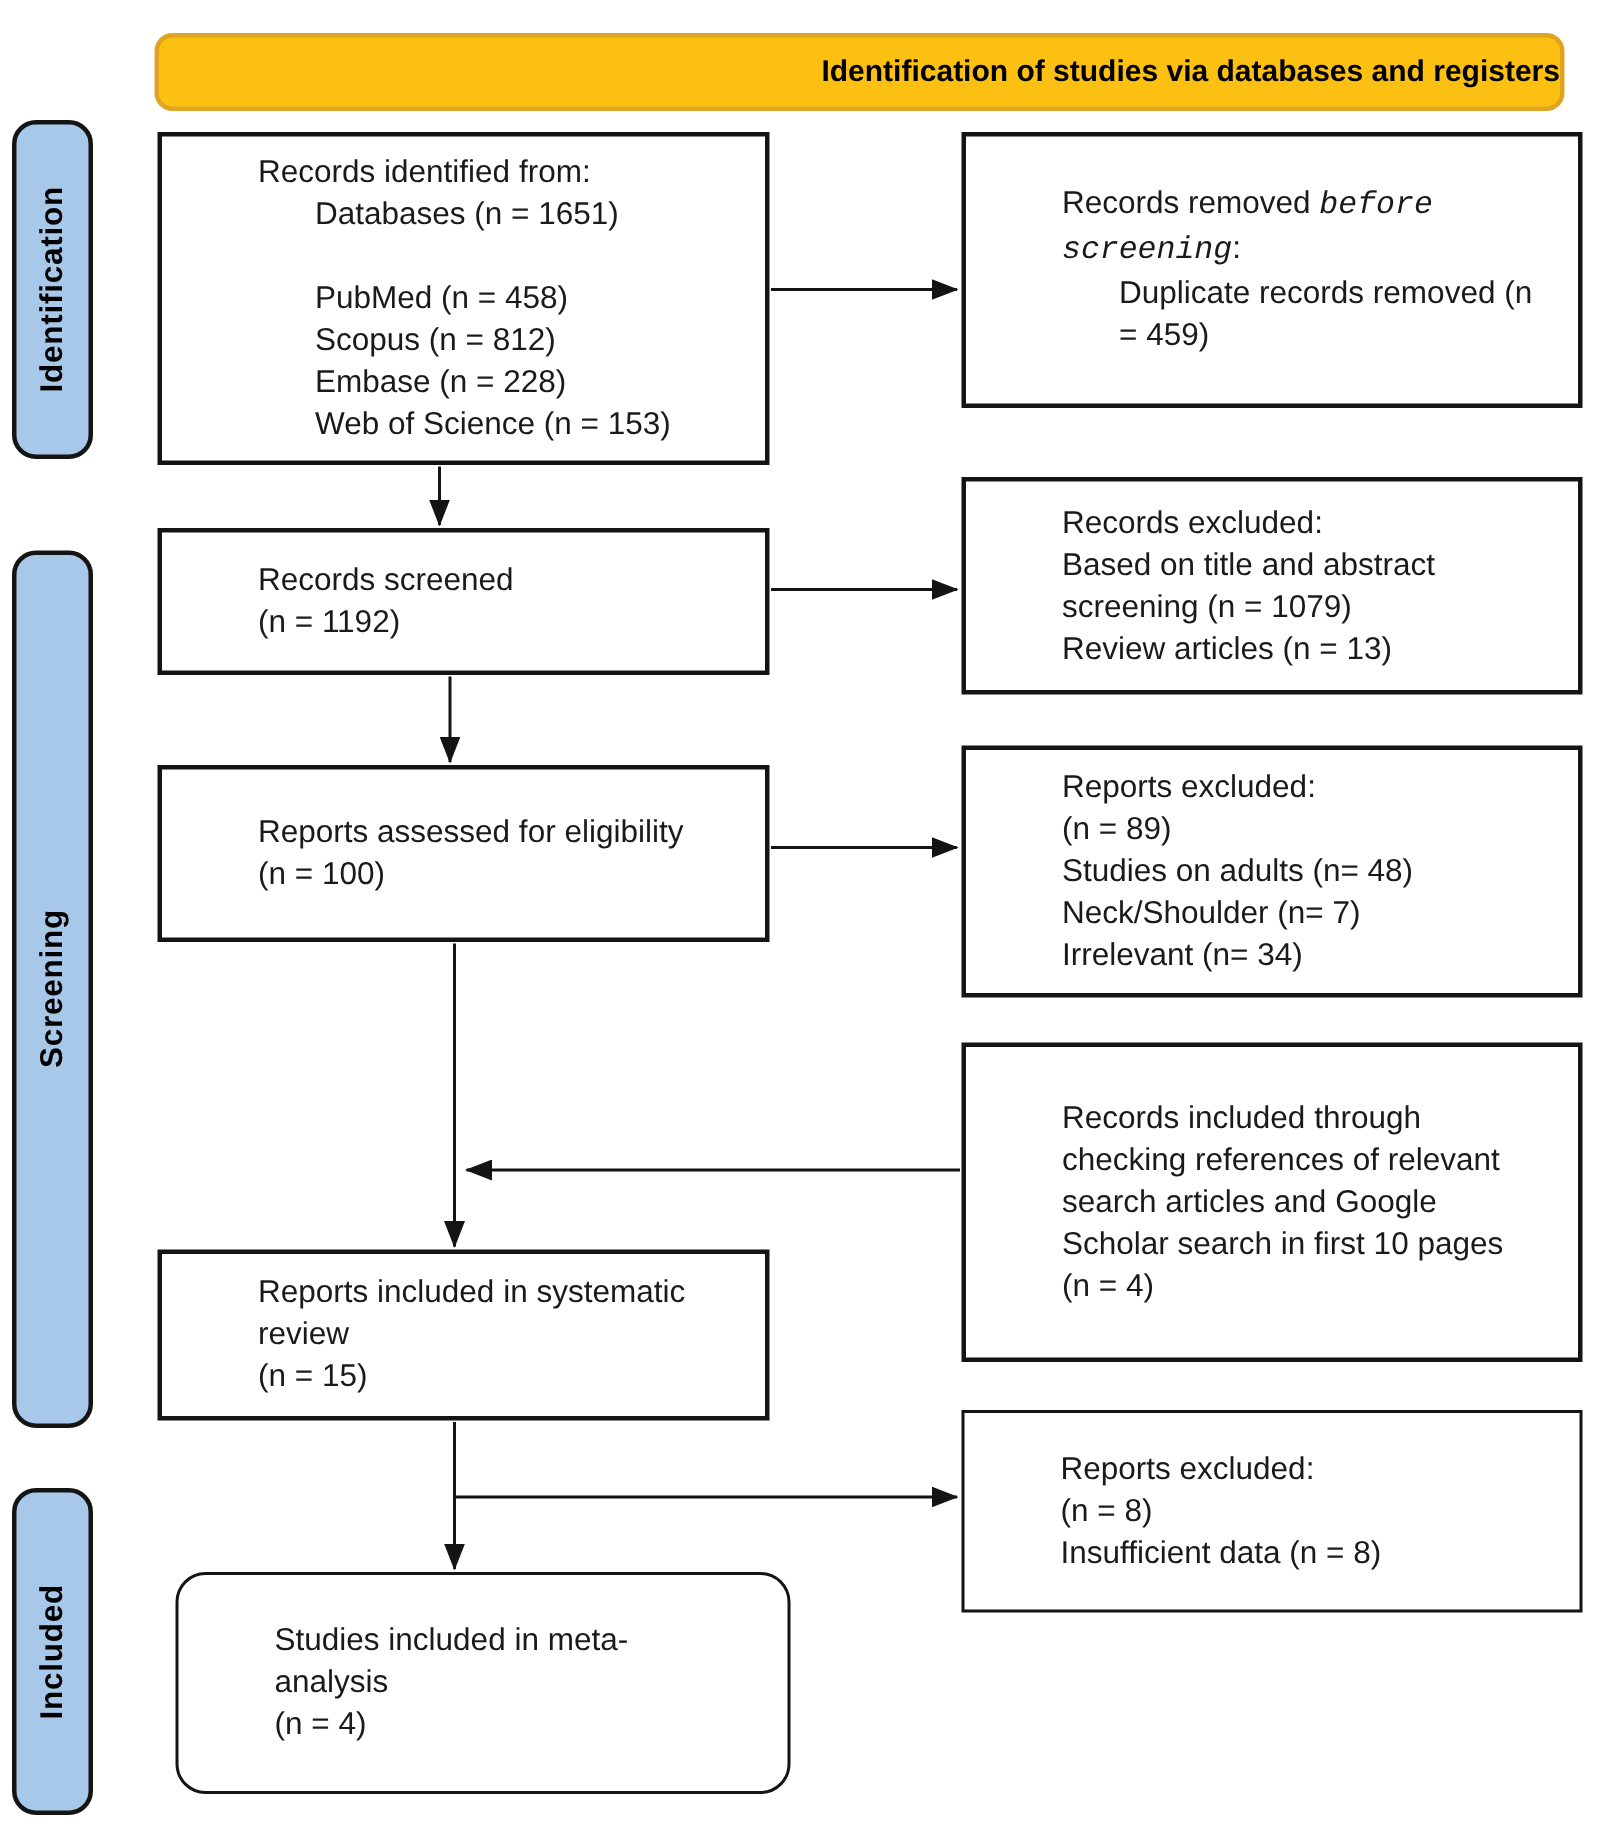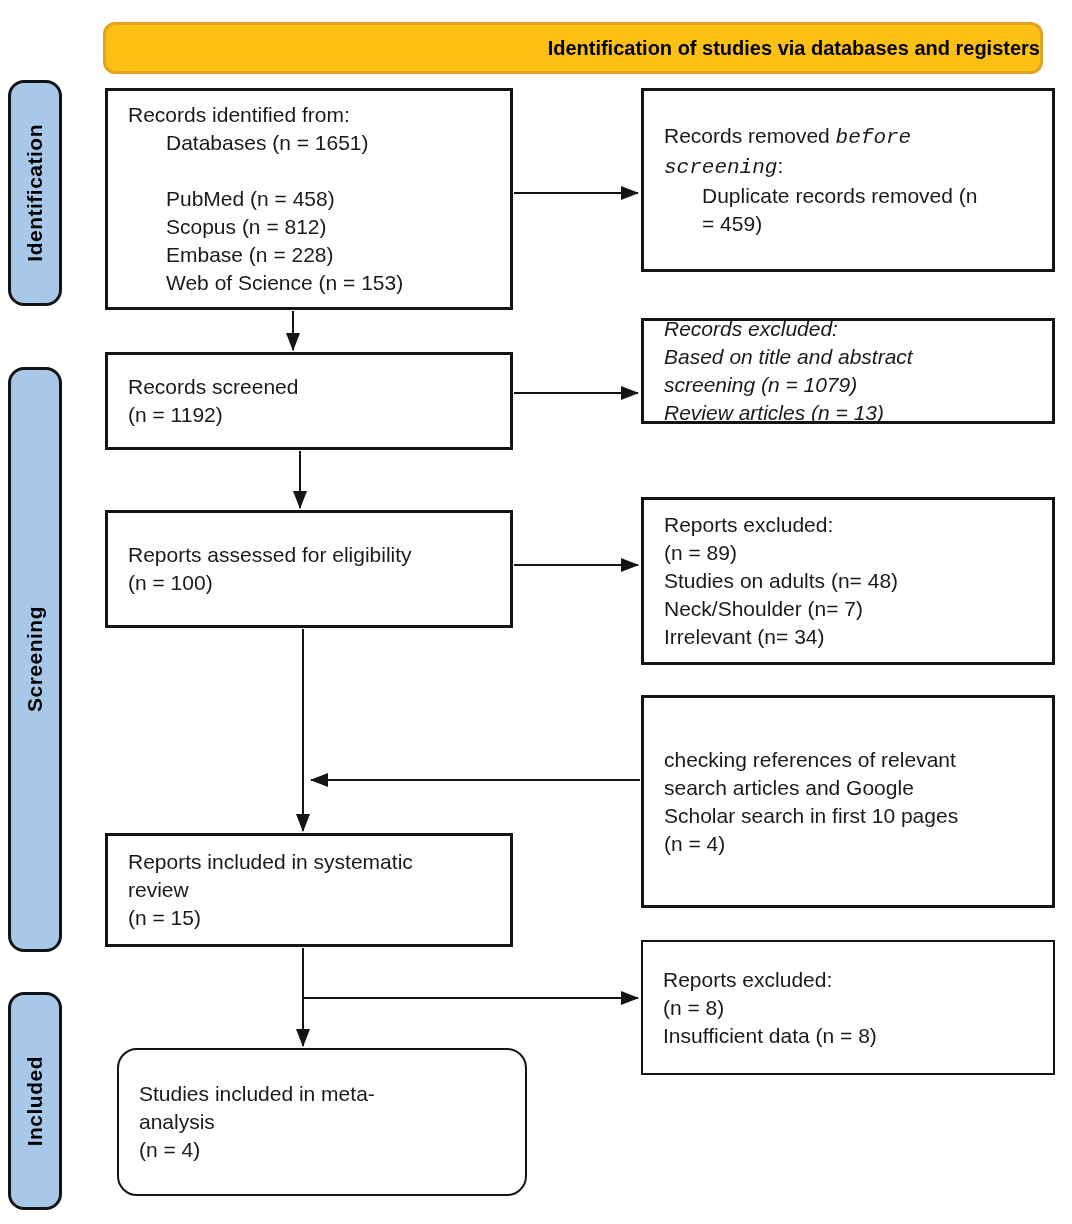--- a/index.html
+++ b/index.html
@@ -53,31 +53,31 @@
   .stage-included       { top: 992px; height: 218px; }
   .fbox {
     position: absolute;
     background: var(--box_fill);
     border: 3px solid var(--box_border);
     color: var(--text);
     font-size: 21px;
     display: flex; flex-direction: column; justify-content: center;
     padding: 10px 20px;
   }
-  .fbox .line { min-height: 28px; line-height: 28px; white-space: nowrap; }
+  .fbox .line { min-height: 28px; line-height: 28px; white-space: nowrap; margin-left: 44px; }
   .fbox .indent { padding-left: 38px; }
   
   .box-identified   { left: 105px; top: 88px;   width: 408px; height: 222px; }
   .box-screened     { left: 105px; top: 352px;  width: 408px; height: 98px;  }
   .box-assessed     { left: 105px; top: 510px;  width: 408px; height: 118px; }
   .box-sysreview    { left: 105px; top: 833px;  width: 408px; height: 114px; }
   .box-meta         { left: 117px; top: 1048px; width: 410px; height: 148px; border-width: 2px; border-radius: 20px; }
   
   .box-removed      { left: 641px; top: 88px;  width: 414px; height: 184px; }
-  .box-excl-records { left: 641px; top: 318px; width: 414px; height: 106px; font-style: italic; }
+  .box-excl-records { left: 641px; top: 318px; width: 414px; height: 145px; }
   .box-excl-reports { left: 641px; top: 497px; width: 414px; height: 168px; }
   .box-references   { left: 641px; top: 695px; width: 414px; height: 213px; }
   .box-excl-final   { left: 641px; top: 940px; width: 414px; height: 135px; border-width: 2px; }
   .arrows {
     position: absolute; left: 0; top: 0;
     width: 1072px; height: 1224px;
     pointer-events: none;
   }
   .arrows line { stroke: var(--arrow); stroke-width: 2; }
   .arrows marker polygon { fill: var(--arrow); }
@@ -138,20 +138,21 @@
 
   <div class="fbox box-excl-reports">
     <div class="line">Reports excluded:</div>
     <div class="line">(n = 89)</div>
     <div class="line">Studies on adults (n= 48)</div>
     <div class="line">Neck/Shoulder (n= 7)</div>
     <div class="line">Irrelevant (n= 34)</div>
   </div>
 
   <div class="fbox box-references">
+    <div class="line">Records included through</div>
     <div class="line">checking references of relevant</div>
     <div class="line">search articles and Google</div>
     <div class="line">Scholar search in first 10 pages</div>
     <div class="line">(n = 4)</div>
   </div>
 
   <div class="fbox box-sysreview">
     <div class="line">Reports included in systematic</div>
     <div class="line">review</div>
     <div class="line">(n = 15)</div>

